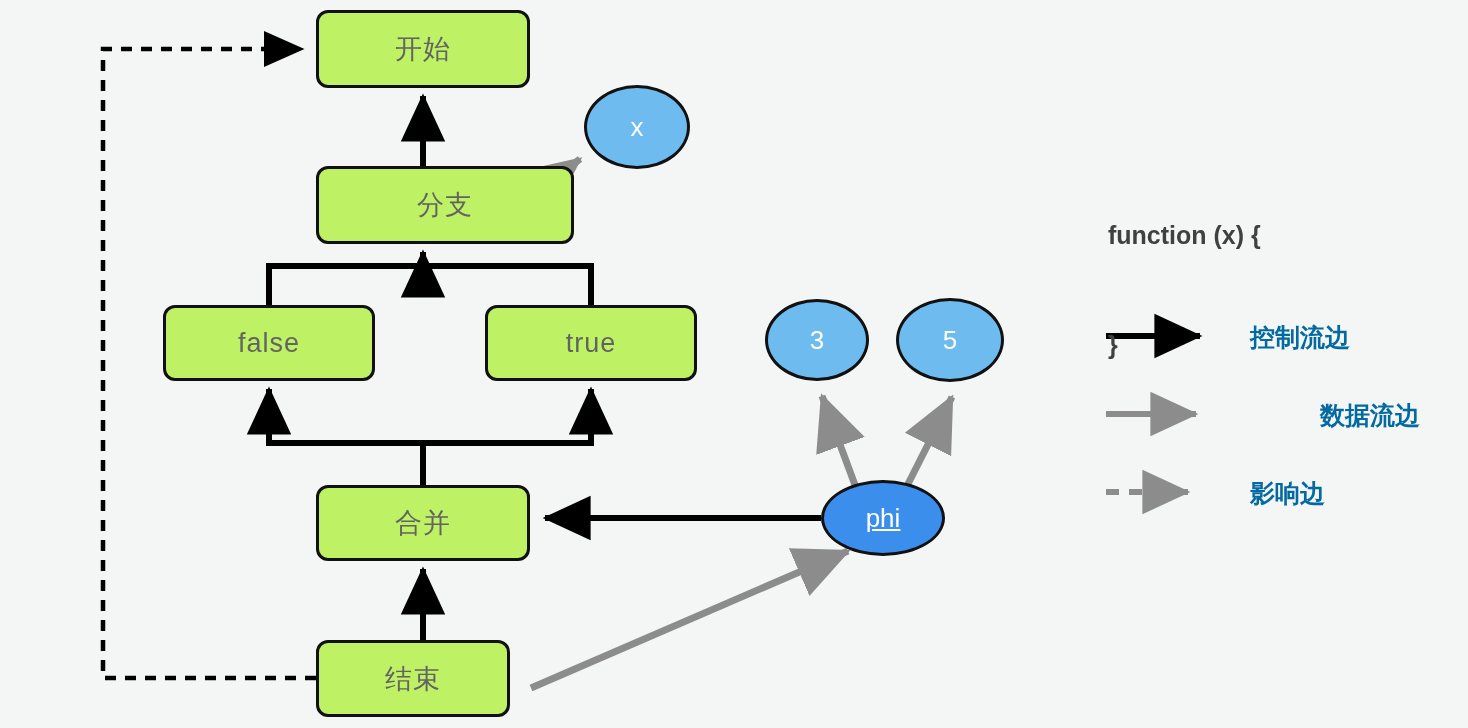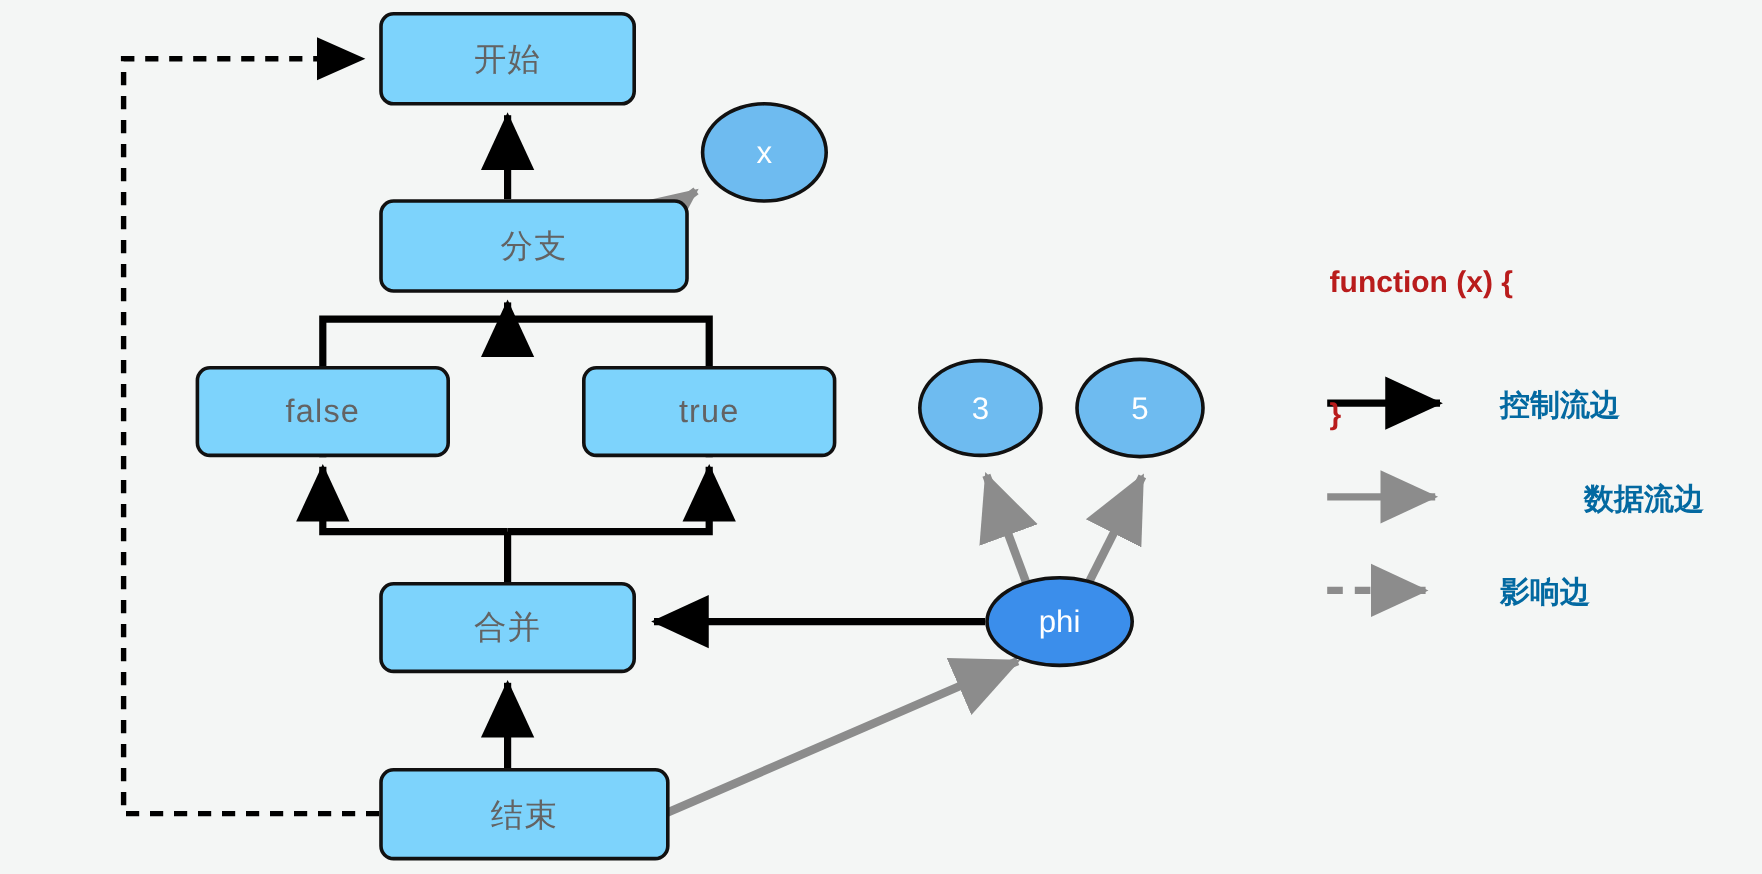--- a/index.html
+++ b/index.html
@@ -17,21 +17,21 @@
   }
   #graph-svg {
     position: absolute;
     left: 0;
     top: 0;
     width: 1468px;
     height: 728px;
   }
   .node-box {
     position: absolute;
-    background: #7dd3fc;
+    background: #bef264;
     border: 3px solid #111111;
     border-radius: 12px;
     box-sizing: border-box;
     display: flex;
     align-items: center;
     justify-content: center;
     color: #636363;
     font-size: 27px;
     font-weight: 400;
     letter-spacing: 1px;
@@ -50,21 +50,21 @@
   }
   .ellipse-light { background: #6ebbf0; }
   .ellipse-strong { background: #3b8eeb; }
 
   .code-block {
     position: absolute;
     left: 1108px;
     top: 144px;
     font-size: 25px;
     font-weight: bold;
-    color: #b91c1c;
+    color: #404040;
     line-height: 1.46;
     white-space: pre;
     font-family: "Liberation Sans", "DejaVu Sans", sans-serif;
   }
   .legend-label {
     position: absolute;
     font-size: 25px;
     font-weight: bold;
     color: #0369a1;
     white-space: nowrap;
@@ -130,37 +130,37 @@
   </div>
 
   <div class="node-box" style="left:316px; top:485px; width:214px; height:76px;">
     <span>合并</span>
   </div>
 
   <div class="node-box" style="left:485px; top:305px; width:212px; height:76px;">
     <span>true</span>
   </div>
 
-  <div class="node-box" style="left:316px; top:640px; width:242px; height:77px;">
+  <div class="node-box" style="left:316px; top:640px; width:194px; height:77px;">
     <span>结束</span>
   </div>
 
   <div class="node-ellipse ellipse-light" style="left:584px; top:85px; width:106px; height:84px;">
     <span>x</span>
   </div>
 
   <div class="node-ellipse ellipse-light" style="left:765px; top:299px; width:104px; height:82px;">
     <span>3</span>
   </div>
 
   <div class="node-ellipse ellipse-light" style="left:896px; top:298px; width:108px; height:84px;">
     <span>5</span>
   </div>
 
-  <div class="node-ellipse ellipse-strong" style="left:821px; top:480px; width:124px; height:76px;">
+  <div class="node-ellipse ellipse-strong" style="left:821px; top:480px; width:124px; height:76px;text-decoration:underline;">
     <span>phi</span>
   </div>
 
   <div class="code-block">
     <div>function (x) {</div>
     <div>}</div>
   </div>
 
   <div class="legend-label" style="left:1250px; top:321px;">控制流边</div>
   <div class="legend-label" style="left:1320px; top:399px;text-align:center;">数据流边</div>

